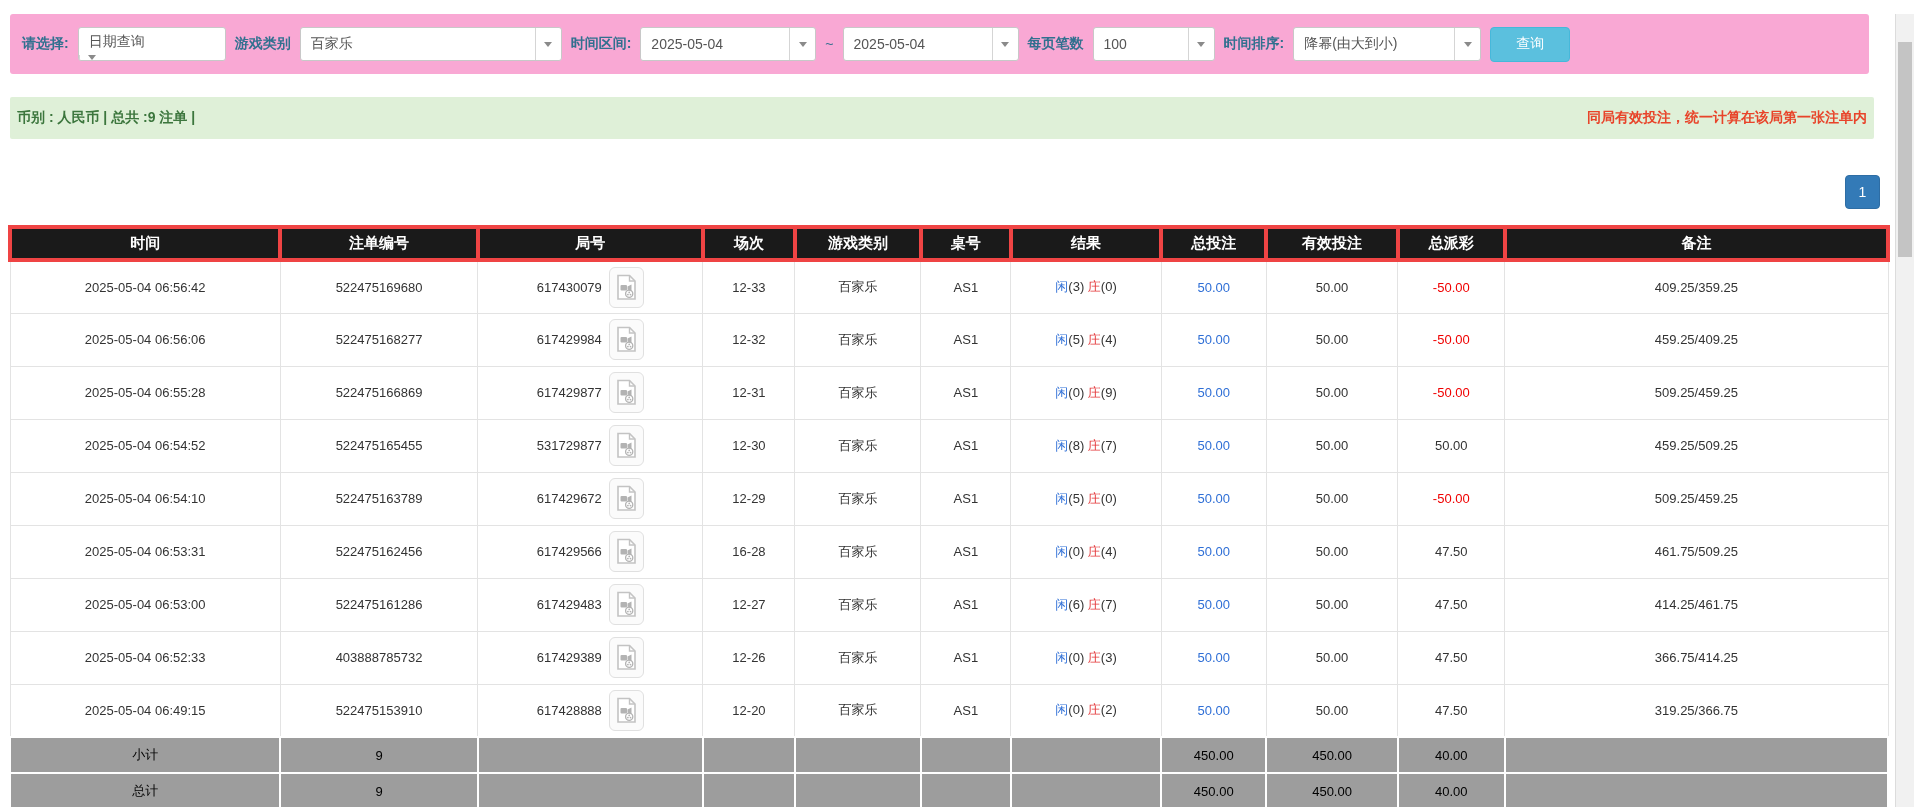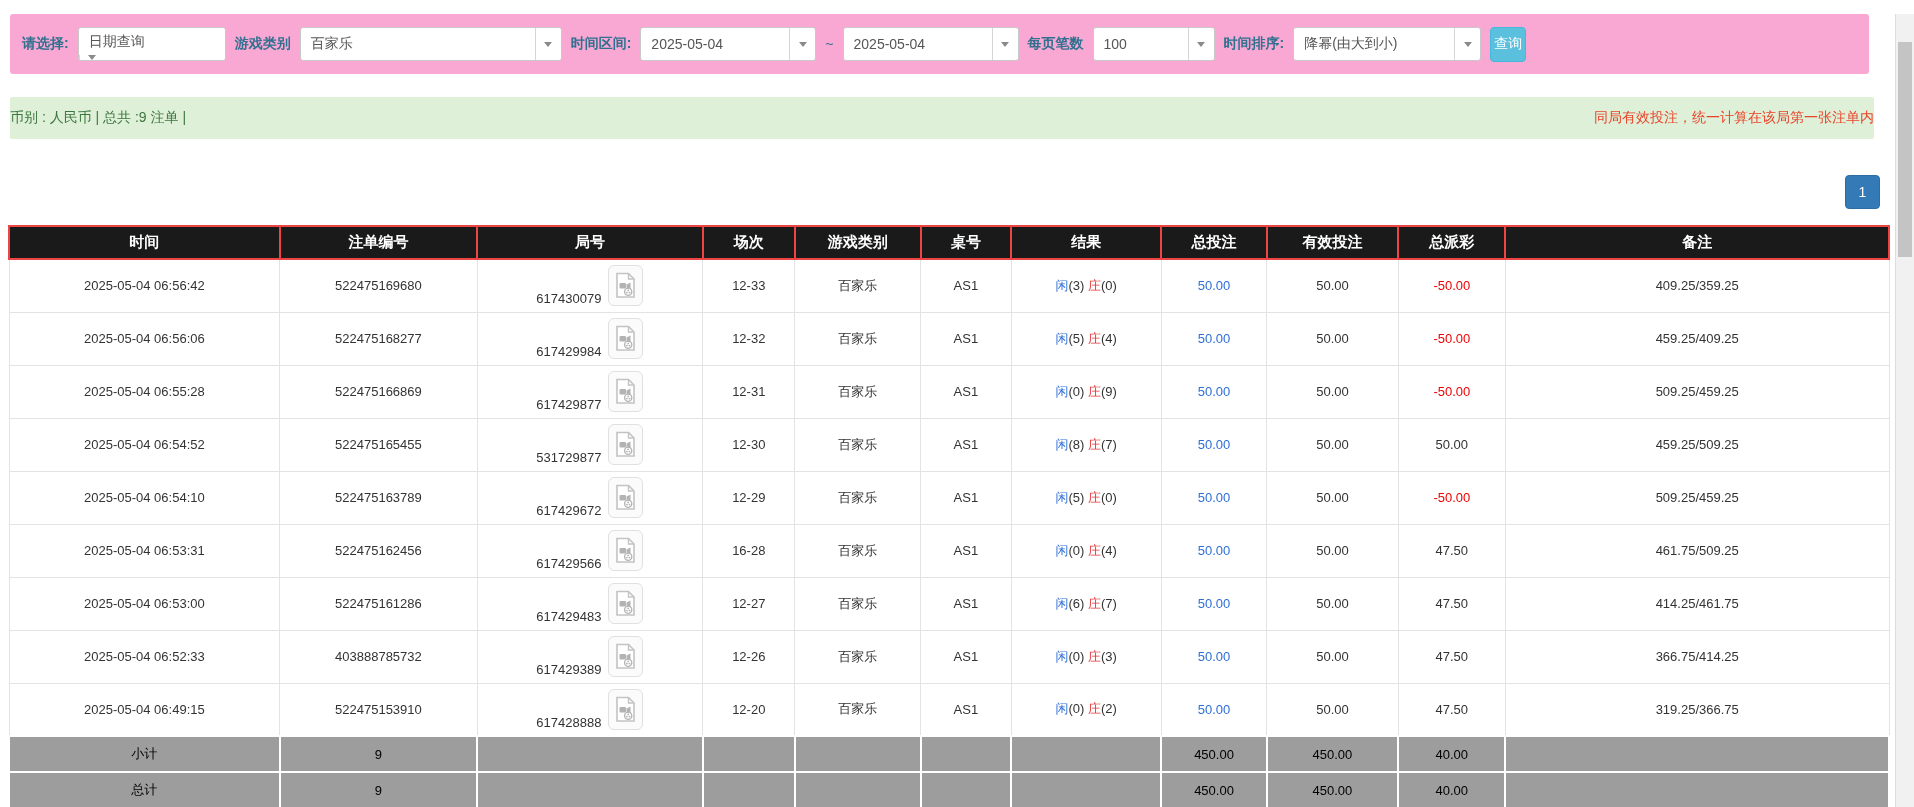--- a/index.html
+++ b/index.html
@@ -19,45 +19,45 @@
     display:flex; align-items:center; justify-content:center; }
   .caret { width:0; height:0; border-left:4px solid transparent;
     border-right:4px solid transparent; border-top:5px solid #8a8a8a; }
   .w-query  { width:148px;flex-direction:column; }
   .w-game   { width:262px; }
   .w-date   { width:176px;justify-content:center; }
   .w-size   { width:122px; }
   .w-sort   { width:188px; }
   .tilde { color:#31708f; font-size:14px; }
   .btn-search { background:#5bc0de; border:1px solid #46b8da; color:#fff;
-    font-size:14px; border-radius:4px; height:35px; padding:0 3px; cursor:pointer; }
+    font-size:14px; border-radius:4px; height:35px; padding:0 25px; cursor:pointer; }
 
   
   .summary-bar { margin:23px 40px 0 10px; background:#dff0d8; border-radius:2px;
     height:42px; display:flex; align-items:center; justify-content:space-between;
-    padding:0 0; }
+    padding:0 7px;font-weight:bold; }
   .summary-left { color:#3c763d; font-size:14px; }
   .summary-right { color:#e8442a; font-size:14px; }
 
   
   .pagination { display:flex; justify-content:flex-end; margin:36px 34px 0 0; }
   .page-btn { width:35px; height:34px; background:#337ab7; border:1px solid #2e6da4;
     border-radius:4px; color:#fff; font-size:14px; display:flex;
     align-items:center; justify-content:center; cursor:pointer; }
 
   
   table.data { border-collapse:collapse; width:1882px; margin:16px 24px 0 8px;
     table-layout:fixed; }
   thead th { background:#1a1a1a; color:#fff; font-size:15px; font-weight:bold;
-    height:33px; border:2px solid #ef4444; text-align:center; }
+    height:33px; border:4px solid #ef4444; text-align:center; }
   tbody td { height:53px; border:1px solid #e3e3e3; text-align:center;
     font-size:13px; color:#333; }
   tfoot td { height:36px; background:#9d9d9d; color:#000000; border:2px solid #fff;
     text-align:center; font-size:13px; }
-  .round-wrap { display:inline-flex; align-items:flex-end; gap:7px; }
+  .round-wrap { display:inline-flex; align-items:center; gap:7px; }
   .video-btn { width:35px; height:41px; background:#fbfbfb; border:1px solid #e0e0e0;
     border-radius:6px; display:inline-flex; align-items:center; justify-content:center;
     cursor:pointer; }
   .player { color:#2f6fd6; }
   .banker { color:#e4393c; }
   .bet-link { color:#2f6fd6; text-decoration:none; cursor:pointer; }
   .neg { color:#f00000; }
 
   
   .scrollbar { position:absolute; top:0; right:0; width:19px; height:807px;

